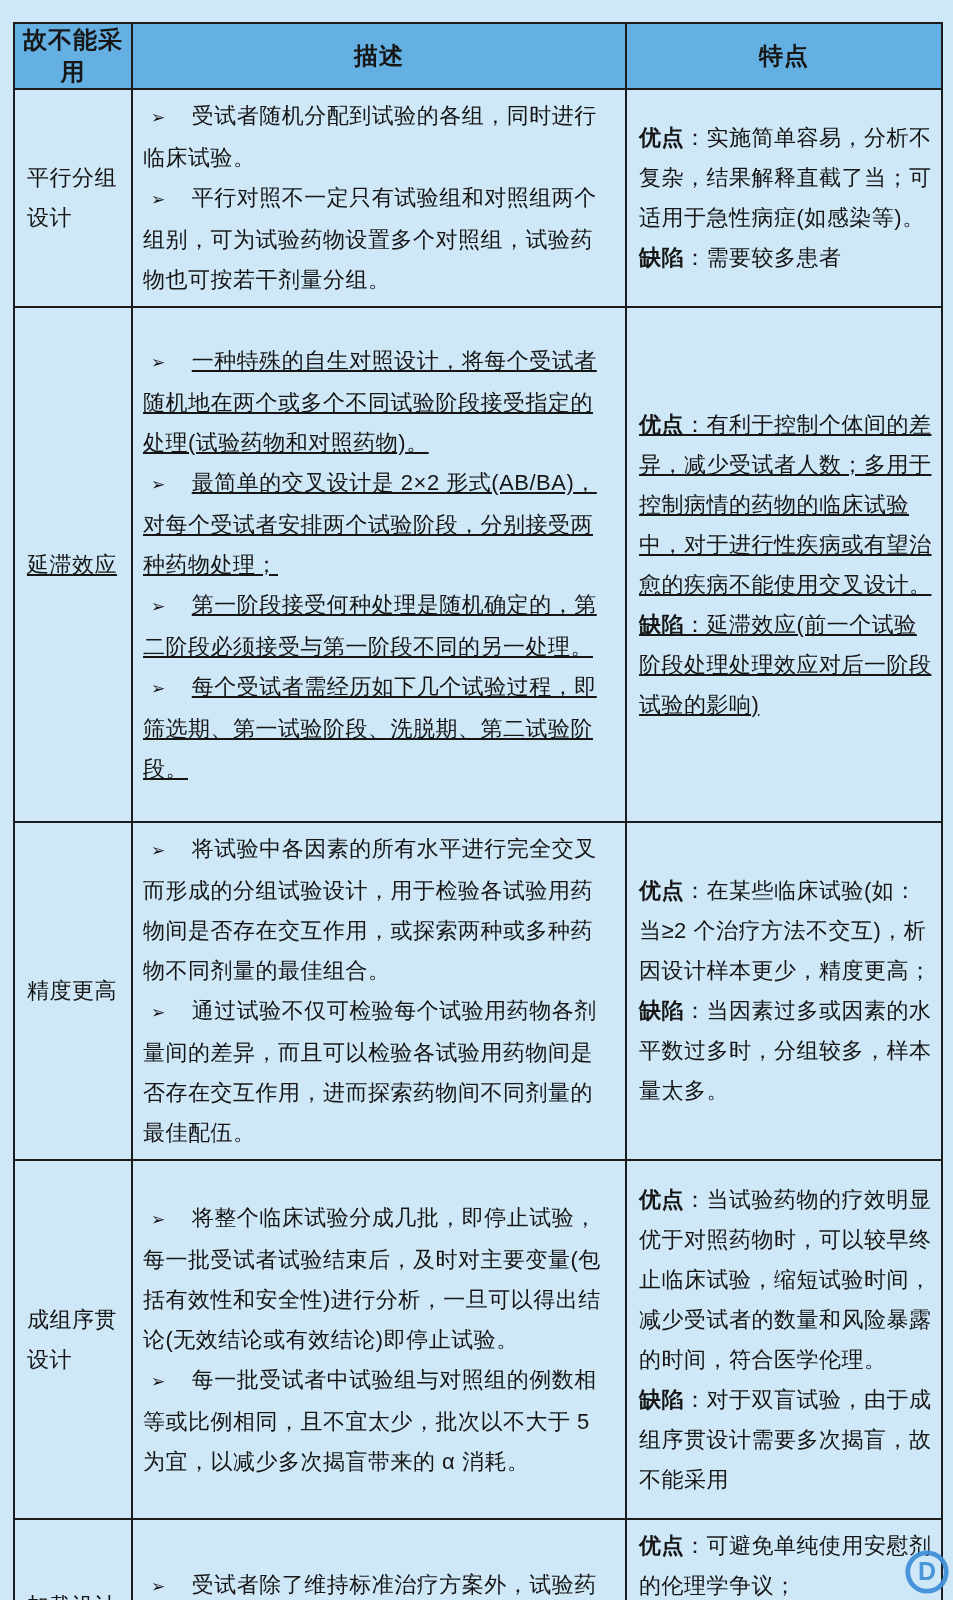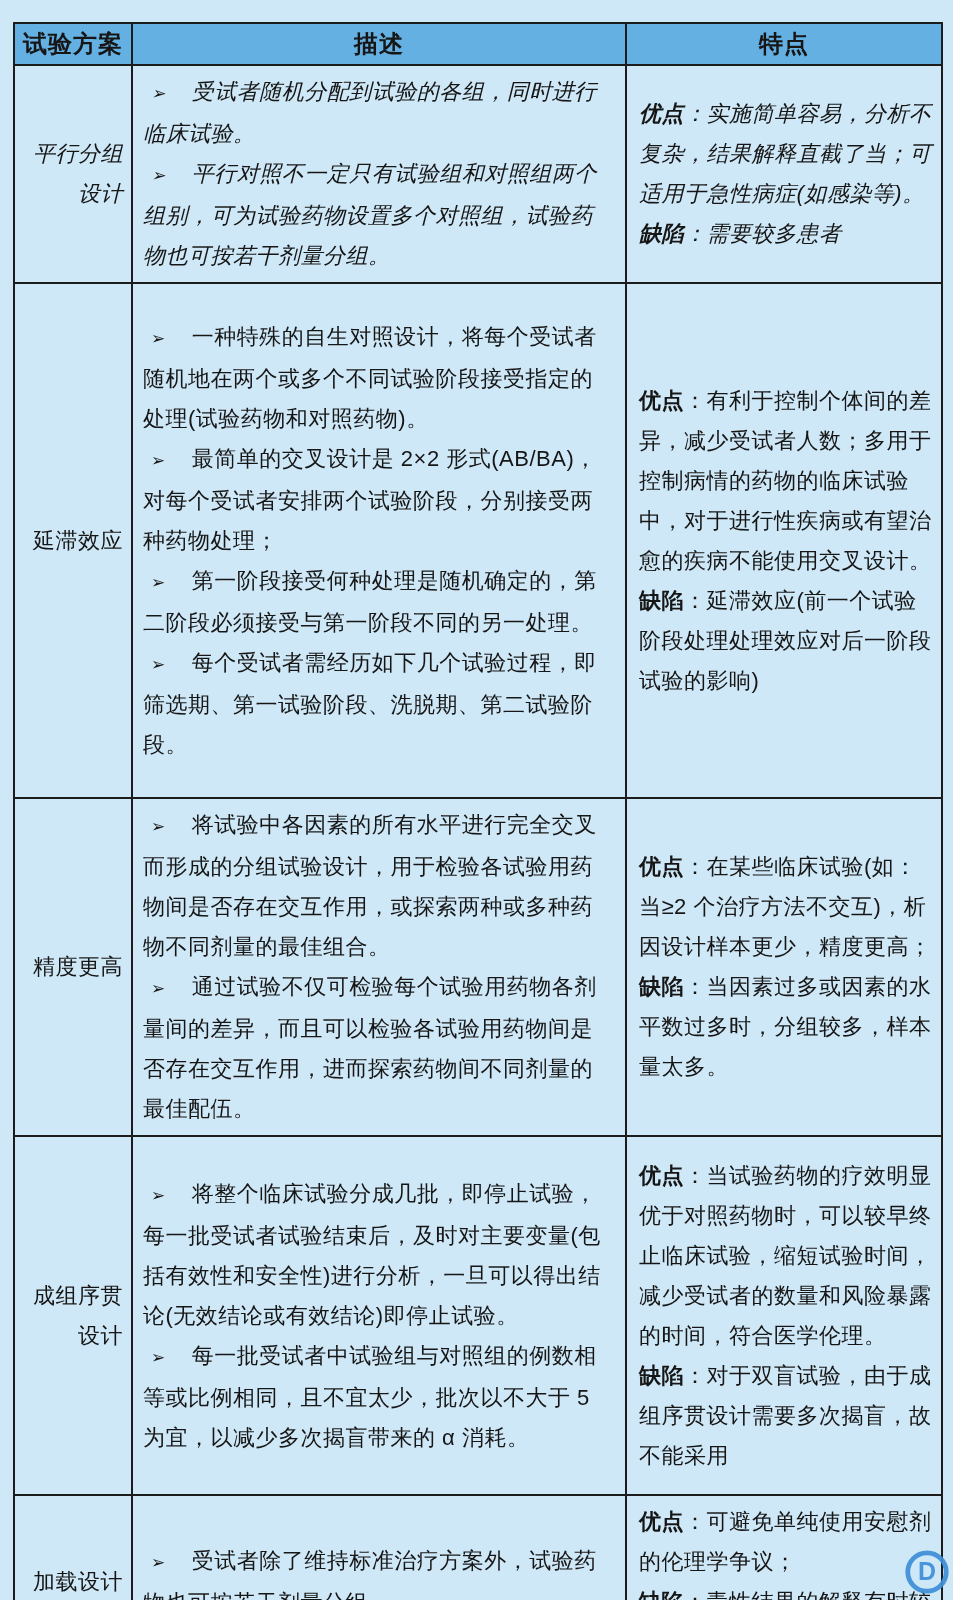--- a/index.html
+++ b/index.html
@@ -32,33 +32,33 @@
     font-weight: bold;
     text-align: center;
     letter-spacing: 1px;
   }
   table.trial td {
     background: #cfe8f7;
     font-size: 22px;
     line-height: 40px;
     letter-spacing: 0.5px;
   }
-  td.scheme { padding: 0 8px 0 12px; text-align: right; font-size: 23px; }
+  td.scheme { padding: 0 8px 0 12px; text-align: left; font-size: 23px; }
   td.desc   { padding: 6px 12px 6px 10px; }
   td.feat   { padding: 6px 8px 6px 12px; }
   td.desc p, td.feat p { margin: 0; }
   .marker {
     font-size: 17px;
     margin: 0 26px 0 8px;
     display: inline-block;
   }
   td.feat b { font-weight: bold; }
   
-  tbody tr:nth-child(1) td { height: 199px; font-style: italic; }
-  tbody tr:nth-child(2) td { height: 515px; }
+  tbody tr:nth-child(1) td { height: 199px; }
+  tbody tr:nth-child(2) td { height: 515px; text-decoration: underline; }
   tbody tr:nth-child(3) td { height: 320px; }
   tbody tr:nth-child(4) td { height: 359px; }
   tbody tr:nth-child(5) td { height: 158px; }
   .watermark {
     position: absolute;
     right: 2px;
     bottom: 4px;
     display: flex;
     align-items: center;
     gap: 4px;
@@ -77,21 +77,21 @@
 
 <div class="page">
   <table class="trial">
     <colgroup>
       <col style="width:118px">
       <col style="width:494px">
       <col style="width:316px">
     </colgroup>
     <thead>
       <tr>
-        <th>试验方案</th>
+        <th>故不能采用</th>
         <th>描述</th>
         <th>特点</th>
       </tr>
     </thead>
     <tbody id="tbody">
   <tr>
     <td class="scheme"><span>平行分组设计</span></td>
     <td class="desc">
             <p><span class="marker">➢</span><span>受试者随机分配到试验的各组，同时进行临床试验。</span></p>
             <p><span class="marker">➢</span><span>平行对照不一定只有试验组和对照组两个组别，可为试验药物设置多个对照组，试验药物也可按若干剂量分组。</span></p>

